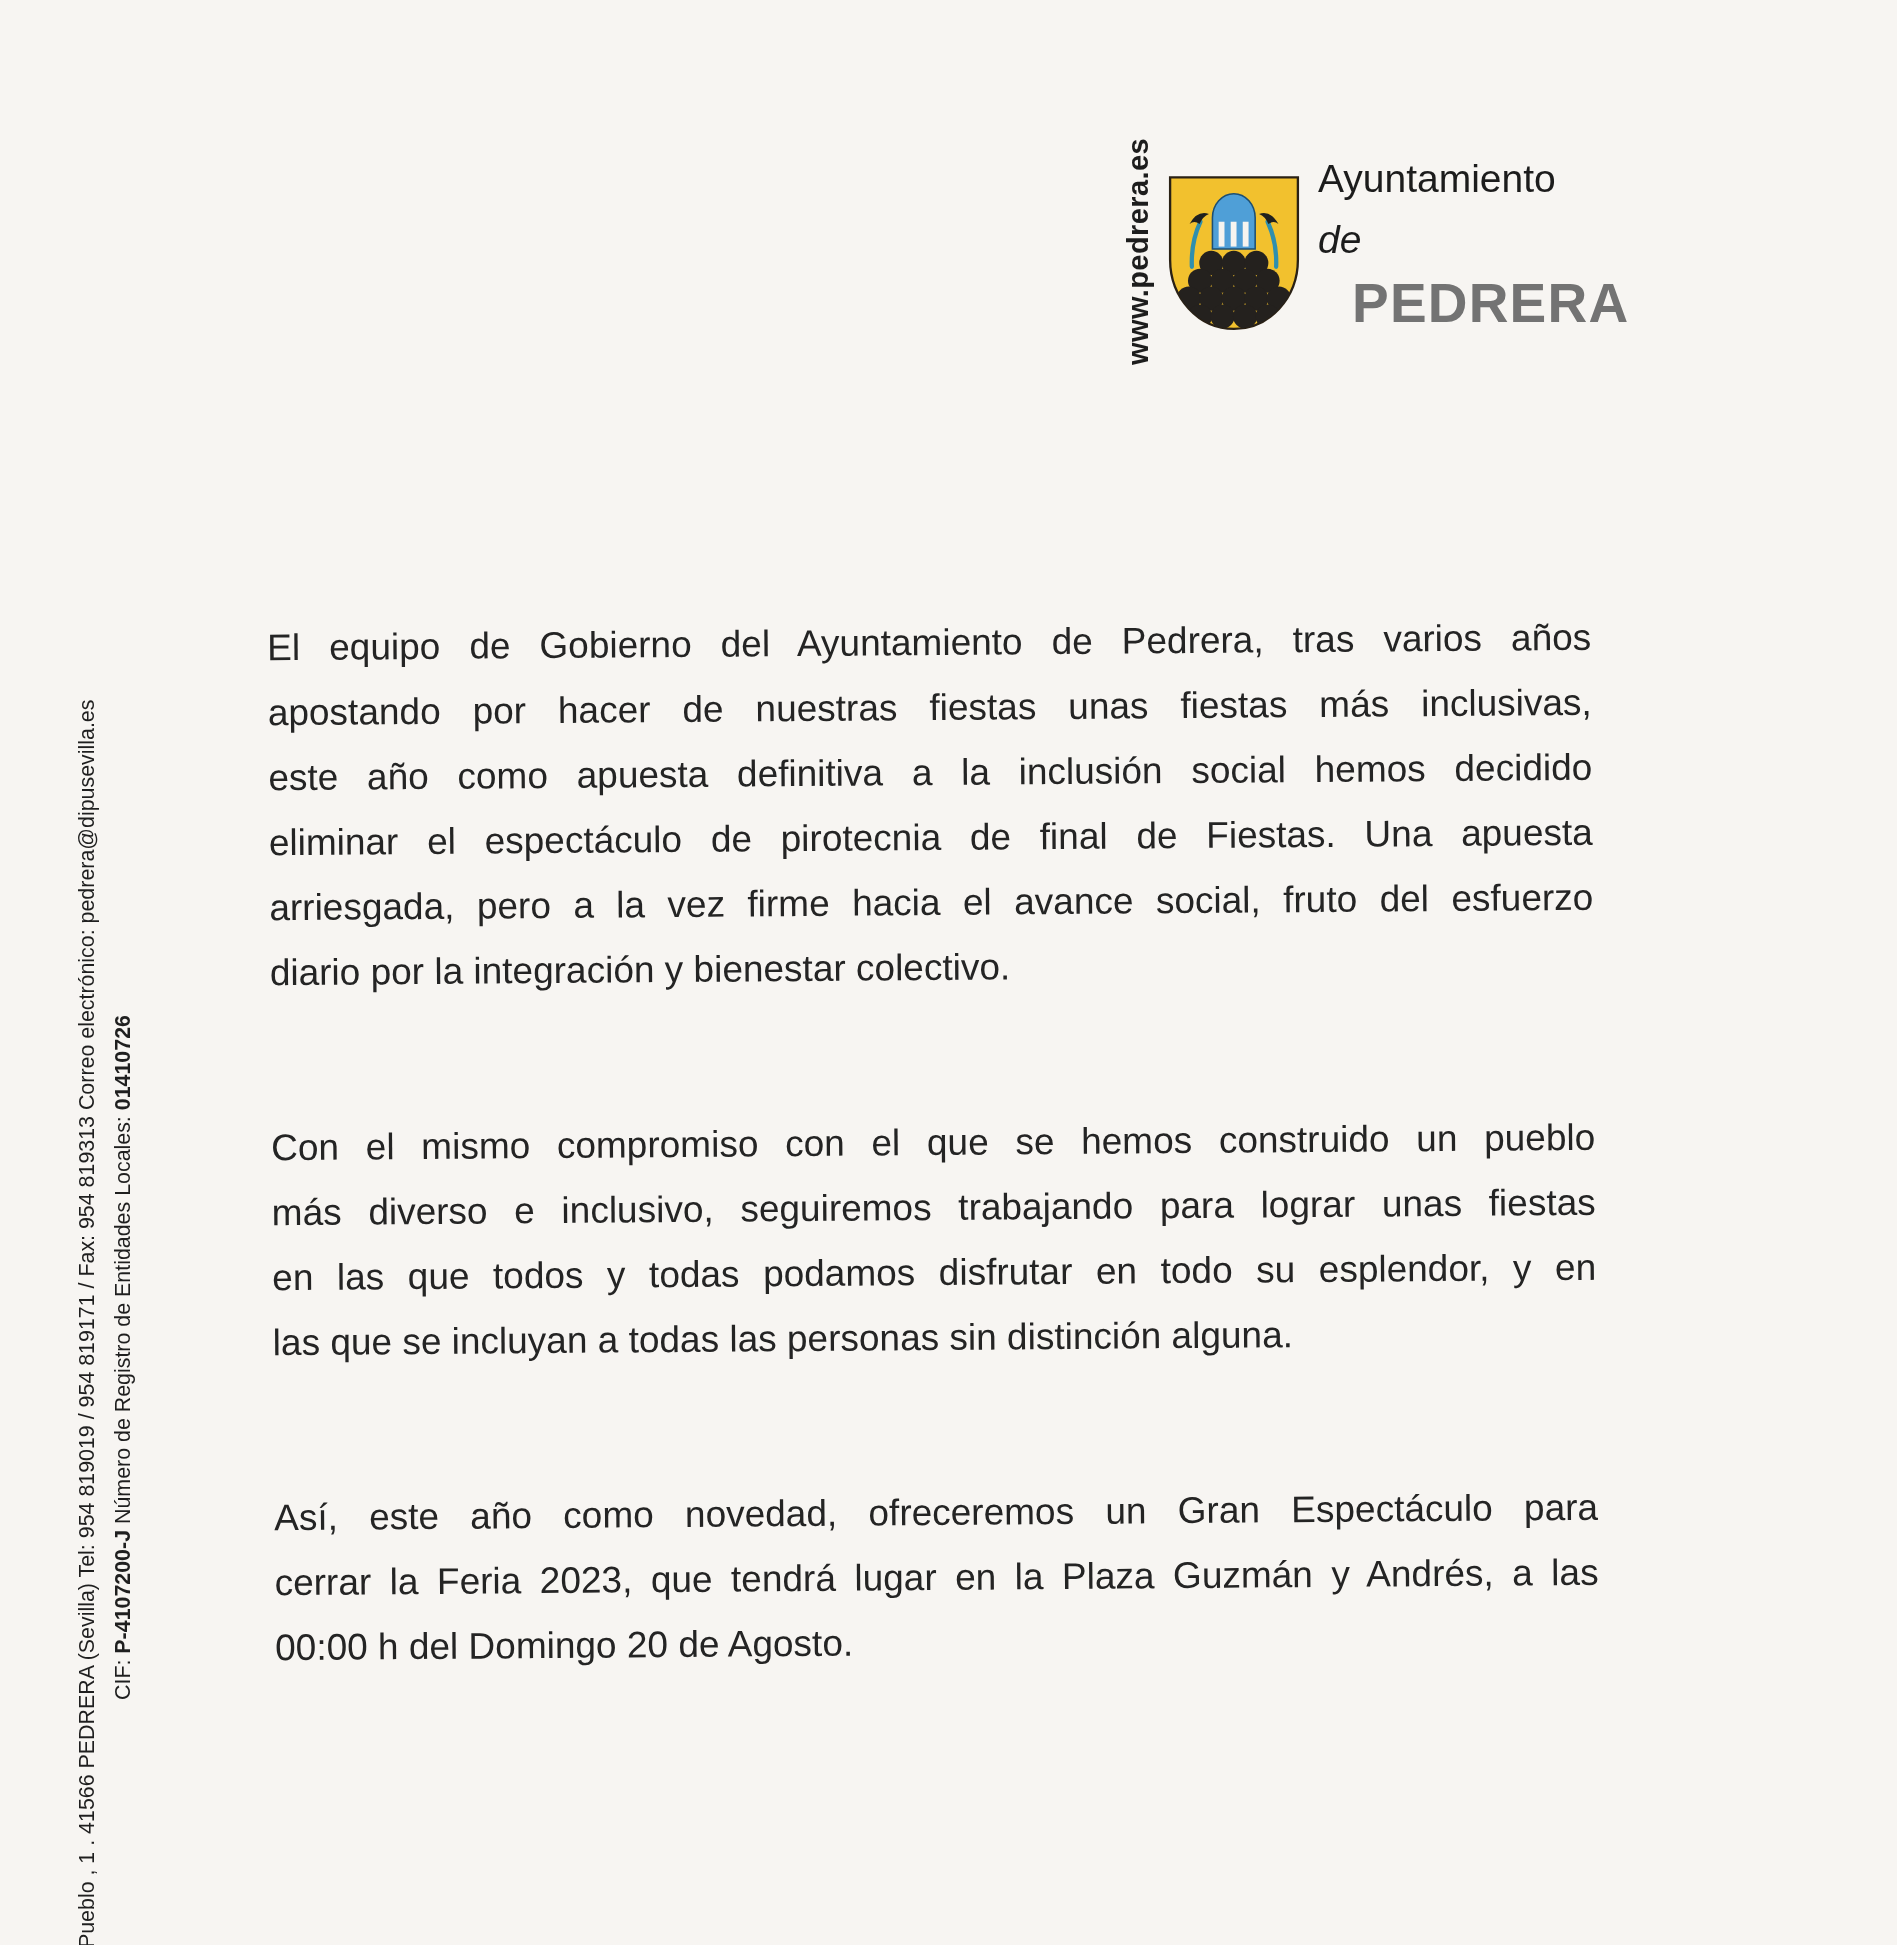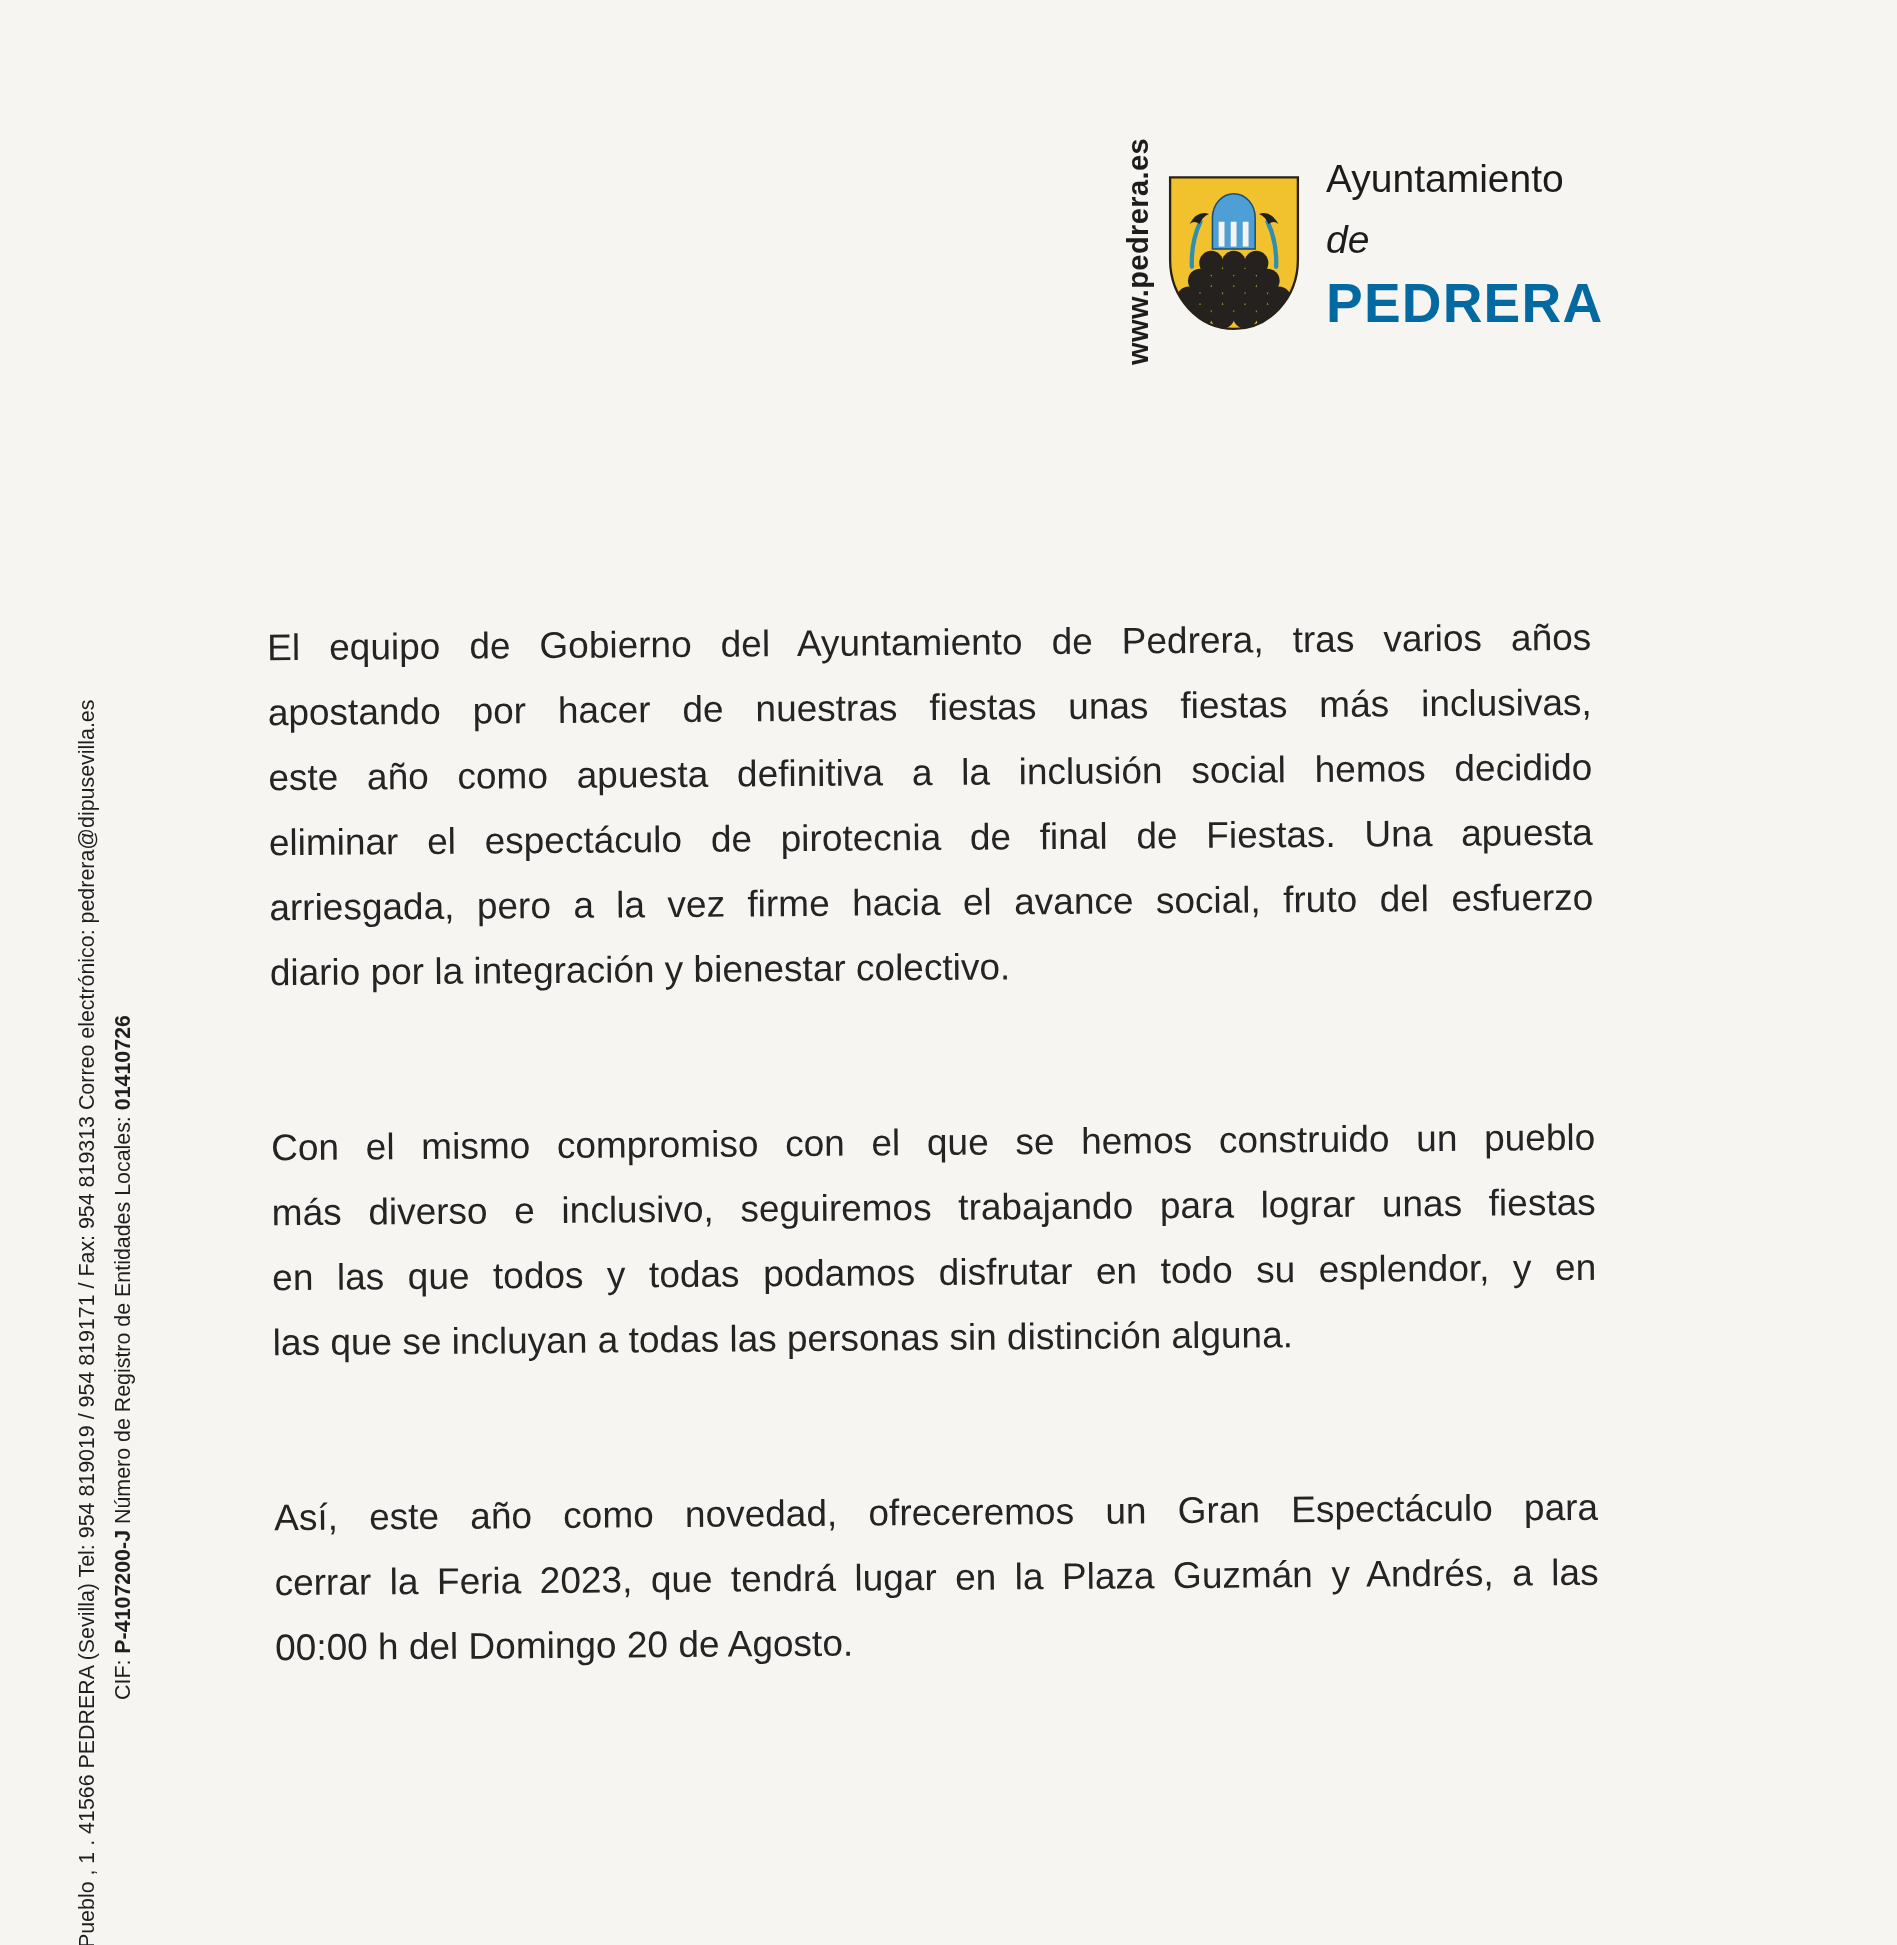--- a/index.html
+++ b/index.html
@@ -15,24 +15,24 @@
 
   
   .logo{position:absolute;left:1119px;top:156px;width:447px;height:226px;}
   .logo-web{
     position:absolute;left:3.1px;top:209px;width:210px;
     transform:rotate(-90deg);transform-origin:0 0;
     font-size:29px;font-weight:bold;letter-spacing:0.4px;color:#1d1d1d;
     white-space:nowrap;
   }
   .logo-shield{position:absolute;left:48px;top:17.5px;}
-  .logo-text{position:absolute;left:207px;top:3.1px;line-height:1;}
+  .logo-text{position:absolute;left:199px;top:3.1px;line-height:1;}
   .org1{font-size:39px;color:#1c1c1c;}
   .org2{font-size:39px;color:#1c1c1c;margin-top:22px;font-style:italic;}
-  .org3{font-size:55px;font-weight:bold;letter-spacing:1.2px;color:#0369a1;margin-top:17px;}
+  .org3{font-size:55px;font-weight:bold;letter-spacing:1.2px;color:#737373;margin-top:17px;margin-left:34px;}
 
   
   .side{
     position:absolute;left:69px;top:2042px;width:1401px;
     transform:rotate(-90deg);transform-origin:0 0;
     font-size:21.4px;color:#1f1f1f;line-height:36px;white-space:nowrap;
   }
   .side .l2{padding-left:342px;}
   .side b{font-weight:bold;}
 

